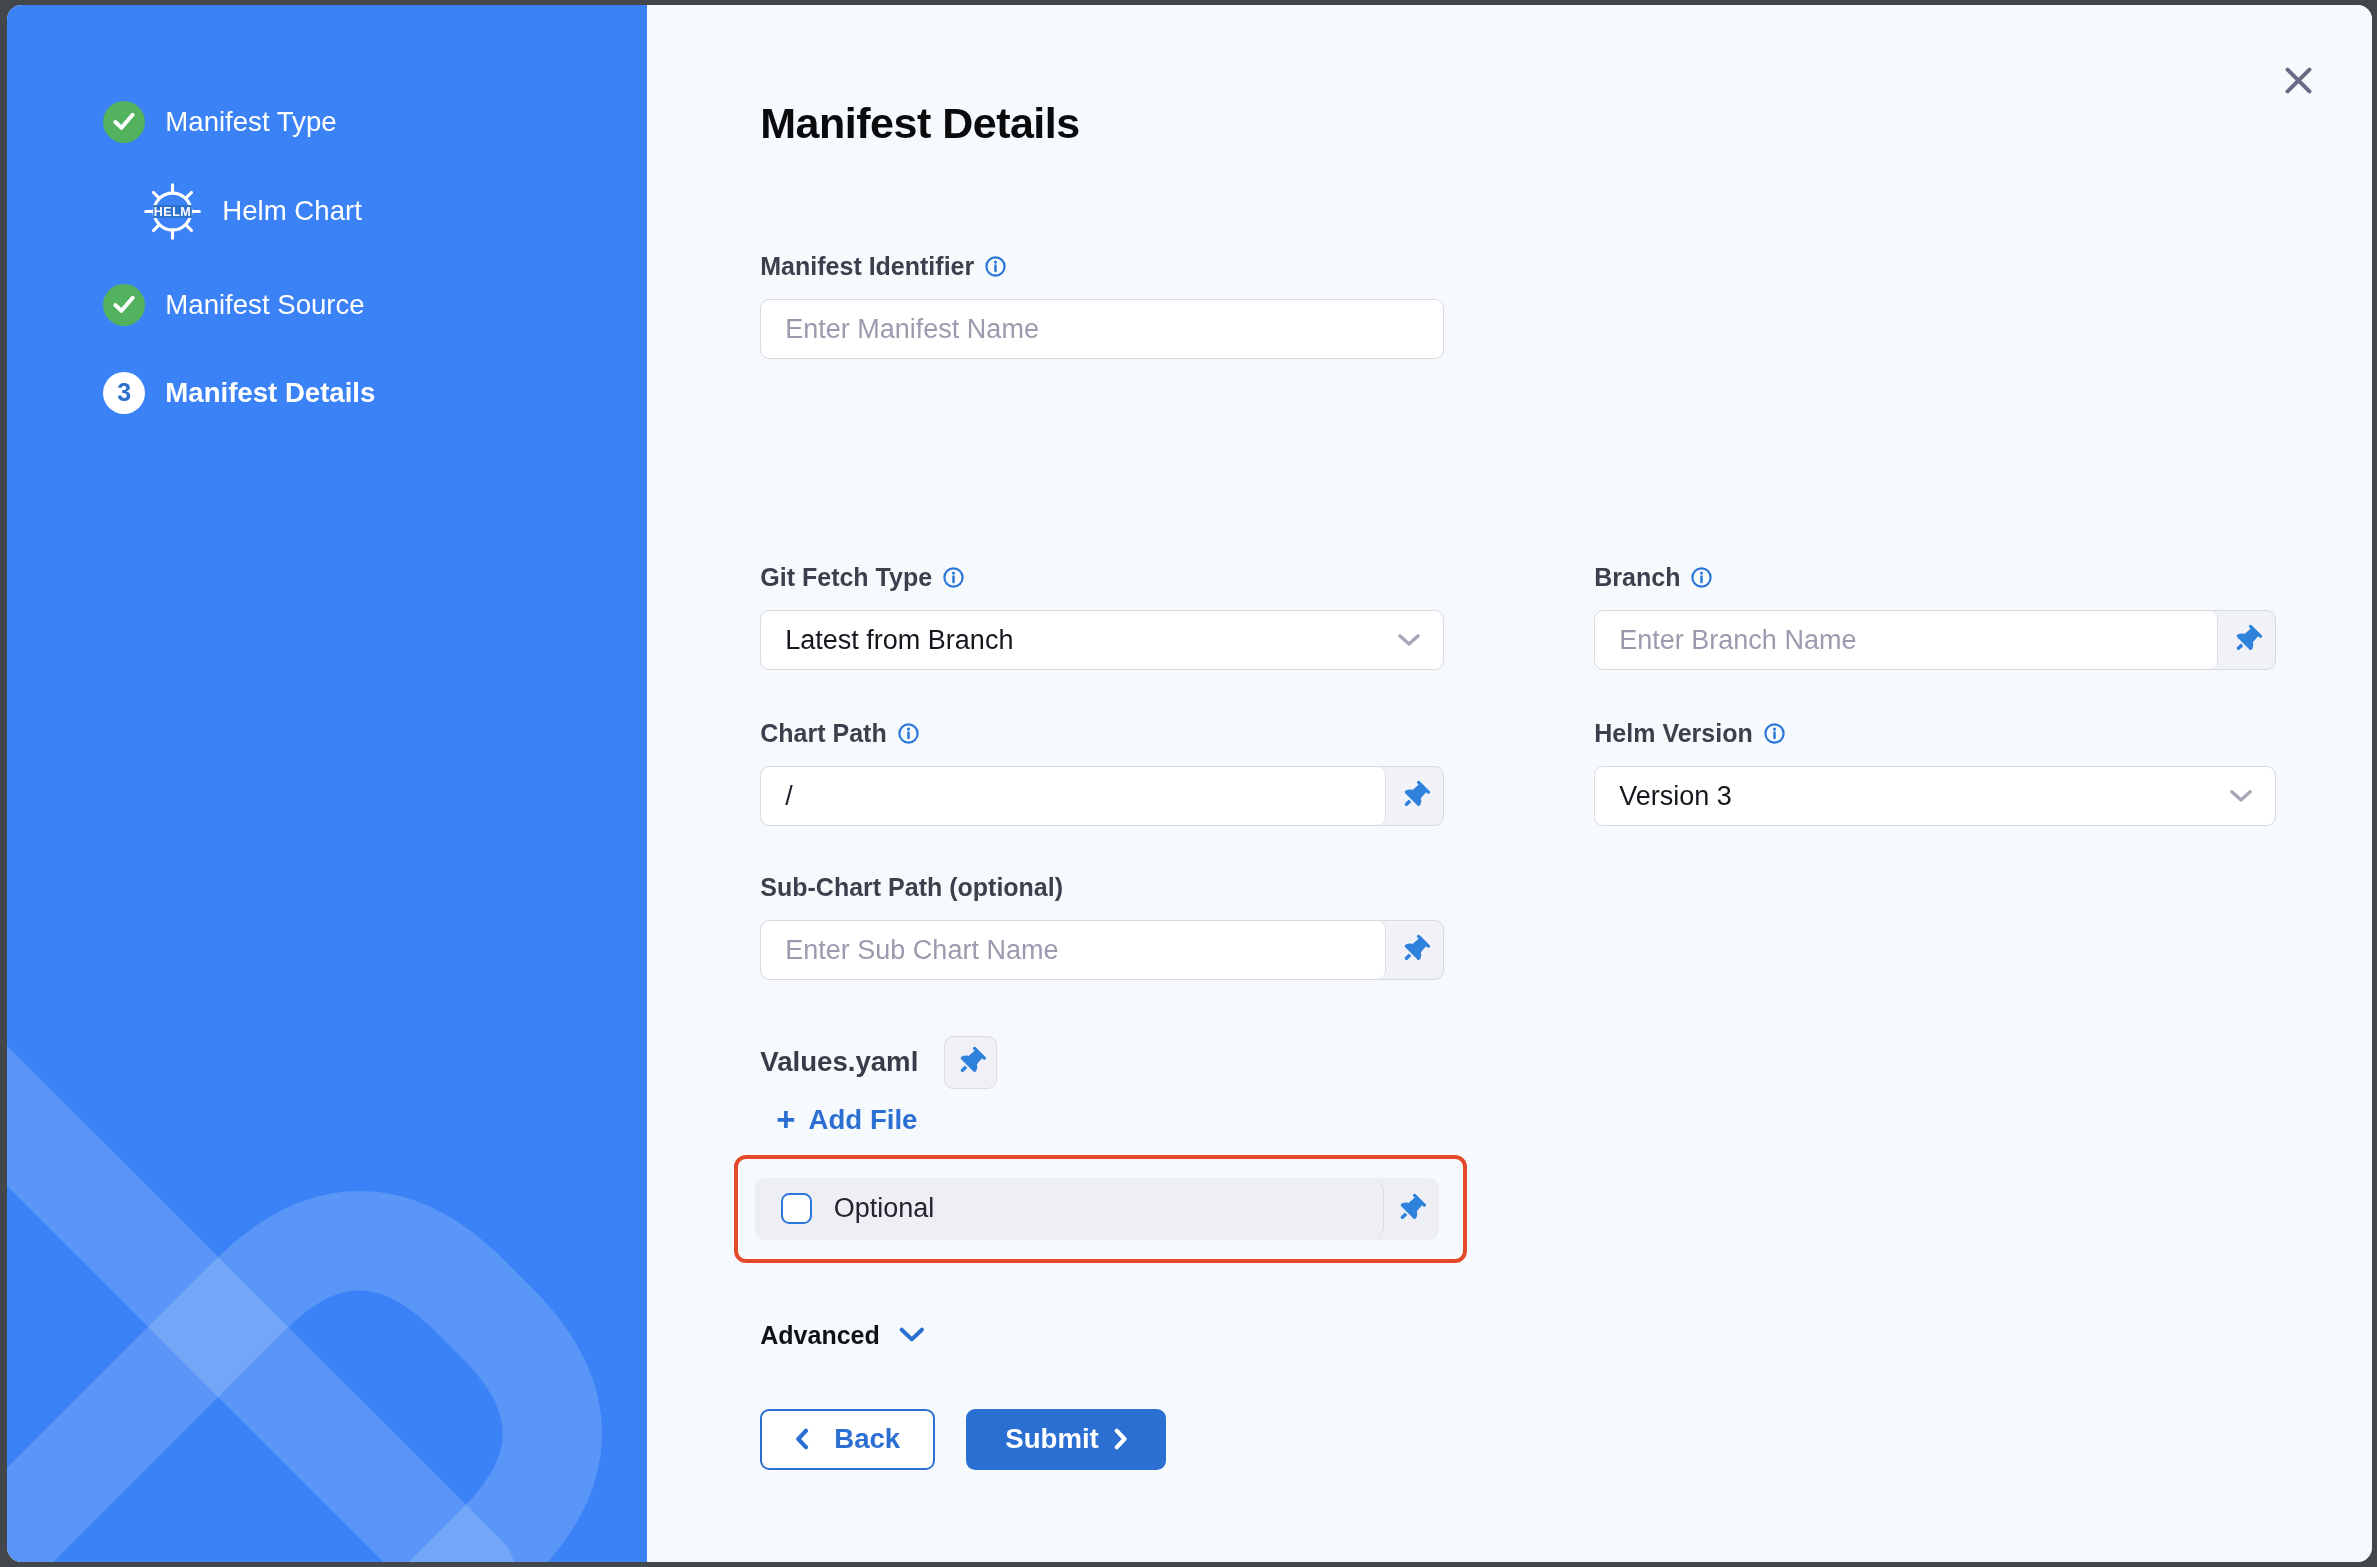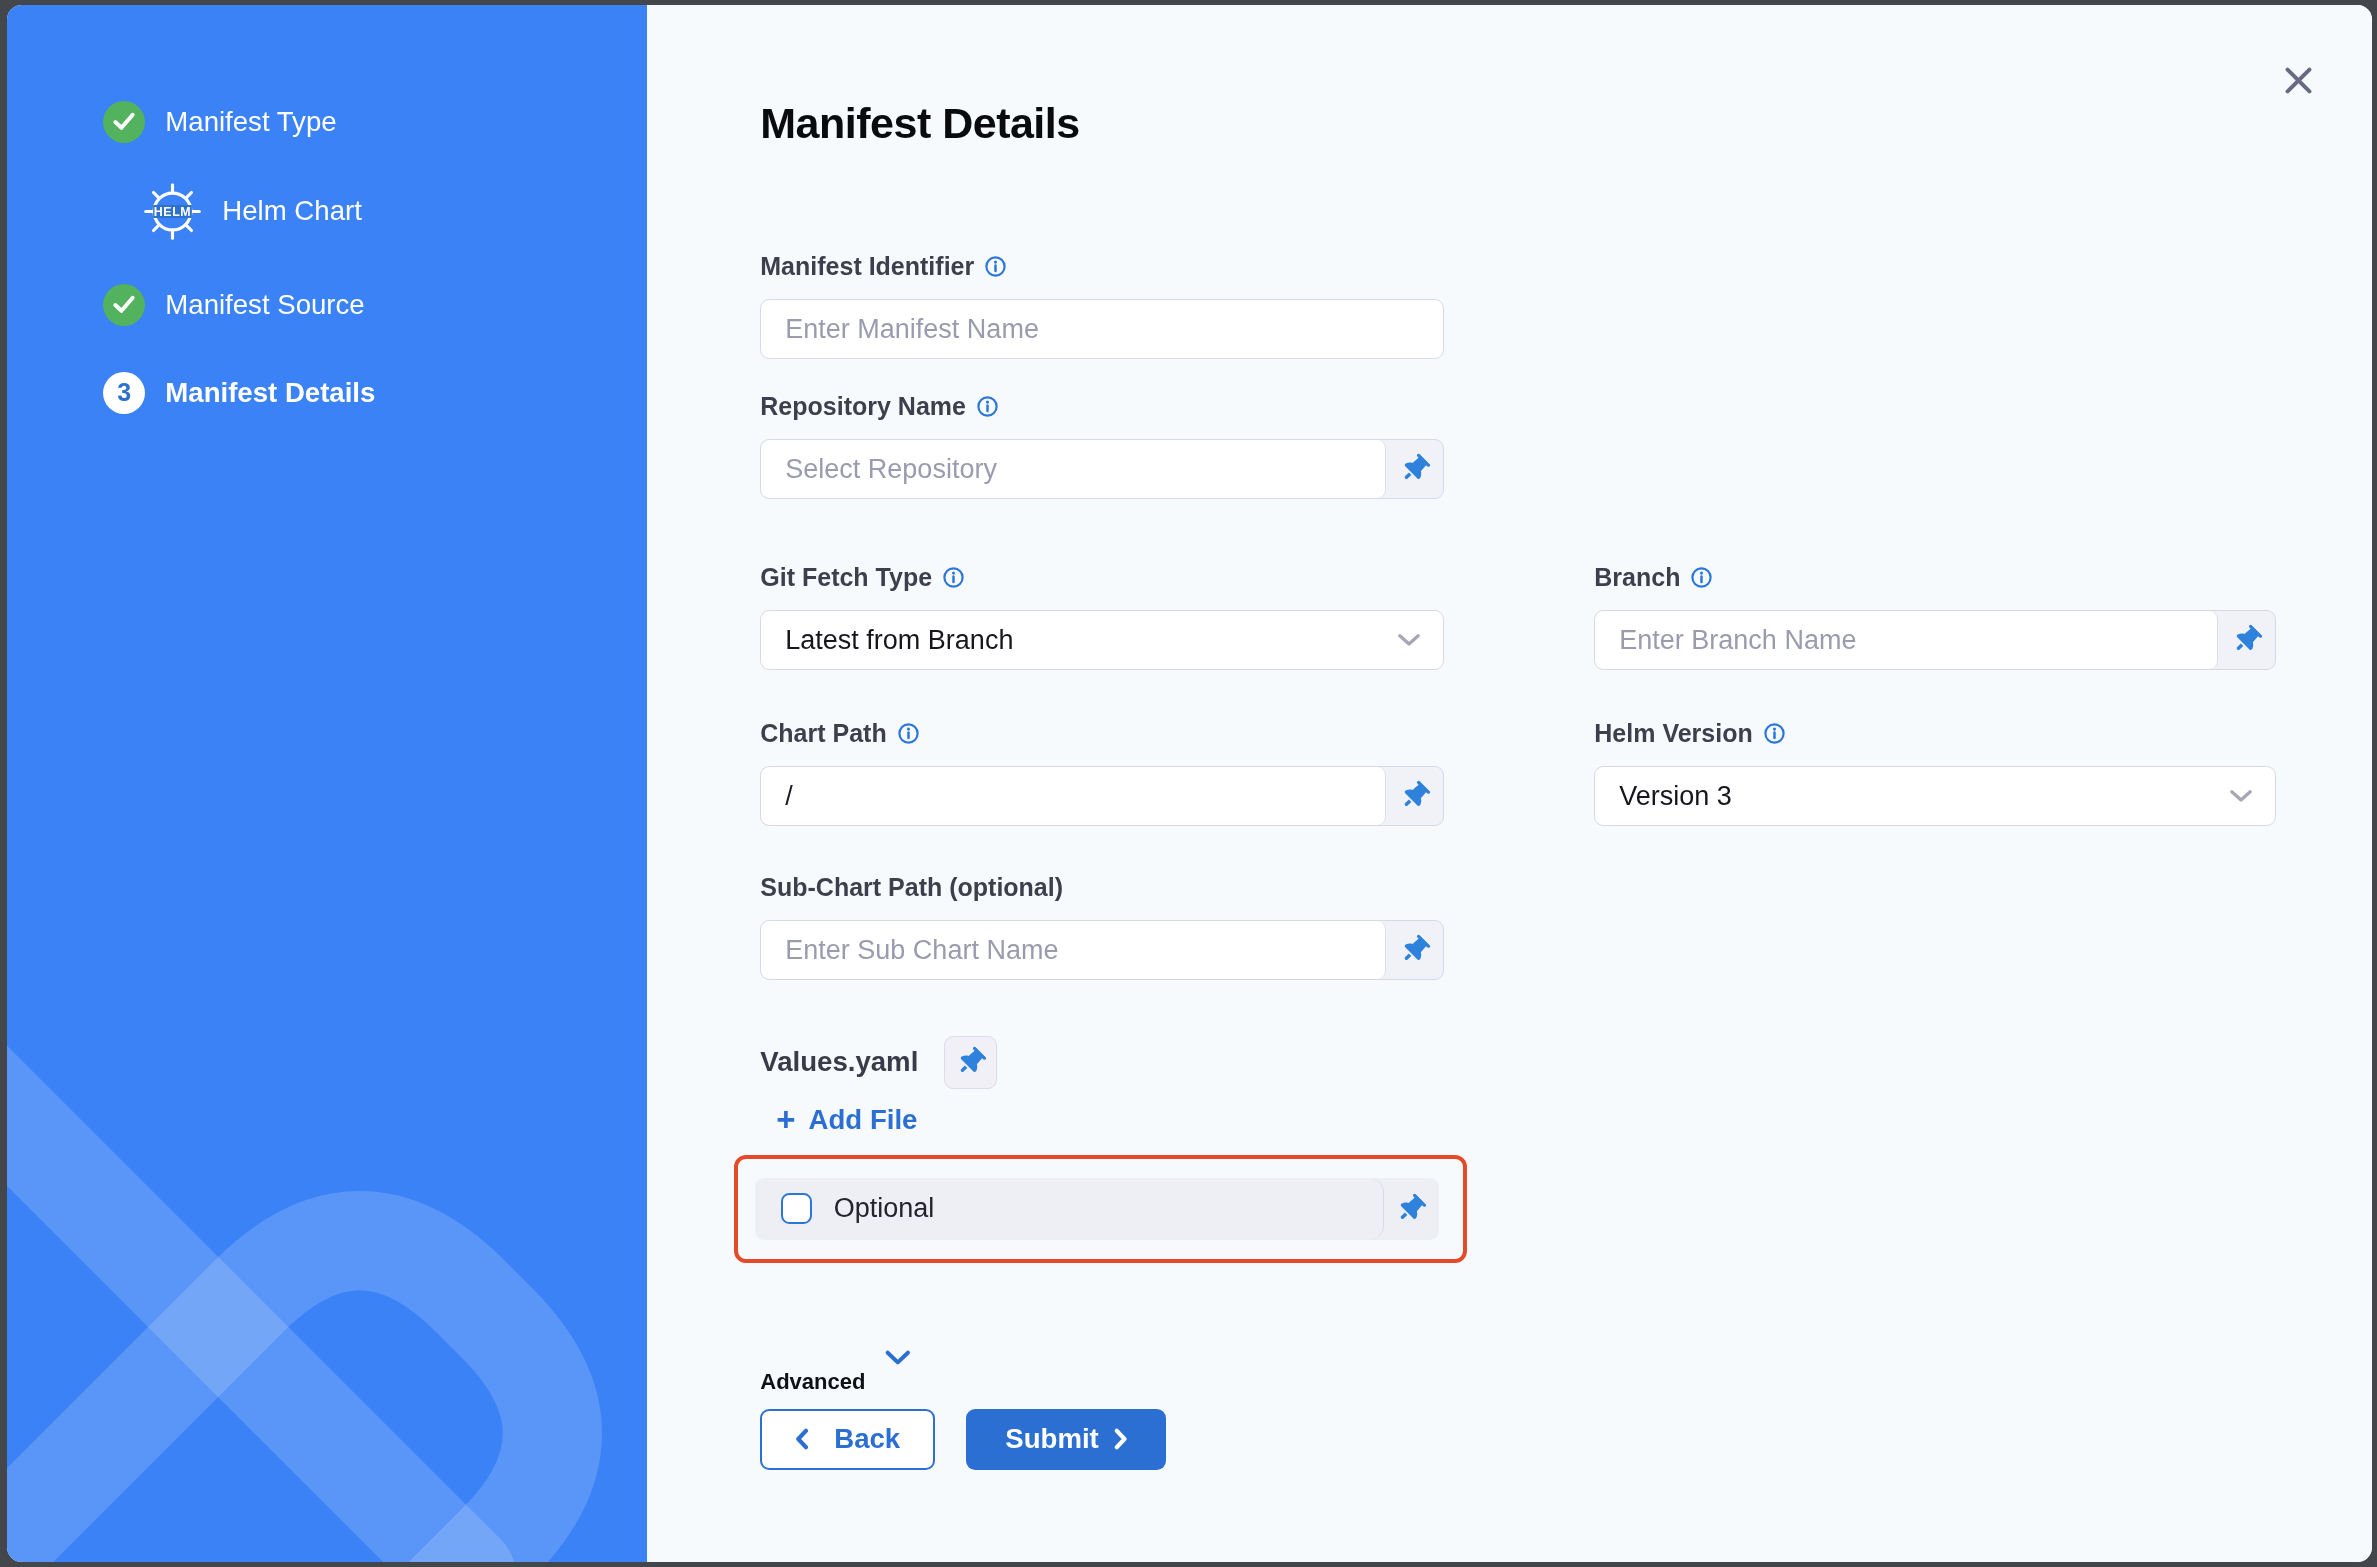--- a/index.html
+++ b/index.html
@@ -91,21 +91,21 @@
   .checkbox {
     width:31px; height:31px; background:#ffffff; border:2.3px solid #2b76d9;
     border-radius:8.3px; cursor:pointer; flex:0 0 31px;
   }
   .optional-label { font-size:27px; color:#23242e; }
   .optional-pin { width:55px; display:flex; align-items:center; justify-content:center; cursor:pointer; }
   .advanced {
     position:absolute; display:flex; align-items:center; gap:18.4px; cursor:pointer;
     background:none; border:none; font-family:"Liberation Sans","DejaVu Sans",sans-serif;
   }
-  .advanced-label { font-size:22px; font-weight:bold; color:#101018;margin-top:48px; }
+  .advanced-label { font-size:25px; font-weight:bold; color:#101018; }
   .btn {
     position:absolute; height:61px; border-radius:9.2px; display:flex;
     align-items:center; justify-content:center; gap:14.7px;
     font-size:27.6px; font-weight:bold; cursor:pointer;
     font-family:"Liberation Sans","DejaVu Sans",sans-serif;
   }
   .btn-back { left:113px; width:175px; background:#ffffff; border:2.3px solid #2b6fd2; color:#2b6fd2; }
   .btn-submit { left:319px; width:200px; background:#2b6fd2; border:none; color:#ffffff; }
   .rot45 { transform:rotate(45deg); }
 </style>
@@ -184,38 +184,20 @@
         <span class="f-label">Manifest Identifier</span>
         <svg width="23" height="23" viewBox="0 0 24 24">
             <circle cx="12" cy="12" r="9.5" fill="none" stroke="#2b76d9" stroke-width="2.3"></circle>
             <line x1="12" y1="11" x2="12" y2="16.8" stroke="#2b76d9" stroke-width="2.6" stroke-linecap="round"></line>
             <circle cx="12" cy="7.4" r="1.6" fill="#2b76d9"></circle>
           </svg>
       </div>
       <input class="text-input" type="text" placeholder="Enter Manifest Name" style="">
     </div>
 
-    <div class="field" style="left:113px; top:386px; width:684px;">
-      <div class="label-row">
-        <span class="f-label">Repository Name</span>
-        <svg width="23" height="23" viewBox="0 0 24 24">
-            <circle cx="12" cy="12" r="9.5" fill="none" stroke="#2b76d9" stroke-width="2.3"></circle>
-            <line x1="12" y1="11" x2="12" y2="16.8" stroke="#2b76d9" stroke-width="2.6" stroke-linecap="round"></line>
-            <circle cx="12" cy="7.4" r="1.6" fill="#2b76d9"></circle>
-          </svg>
-      </div>
-      <div class="pin-wrap">
-        <input class="text-input inner" type="text" placeholder="Select Repository" style="">
-        <span class="pin-suffix">
-          <svg class="rot45" width="26" height="27.6" viewBox="0 0 384 512">
-              <path fill="#2f82dc" d="M32 32C32 14.3 46.3 0 64 0H320c17.7 0 32 14.3 32 32s-14.3 32-32 32H290.5l11.4 148.2c36.7 19.9 65.7 53.2 79.5 94.7l1 3c3.3 9.8 1.6 20.5-4.4 28.8s-15.7 13.3-26 13.3H32c-10.3 0-19.9-4.9-26-13.3s-7.7-19-4.4-28.8l1-3c13.8-41.5 42.8-74.8 79.5-94.7L93.5 64H64C46.3 64 32 49.7 32 32zM160 384h64v96c0 17.7-14.3 32-32 32s-32-14.3-32-32V384z"></path>
-            </svg>
-        </span>
-      </div>
-    </div>
 
     <div class="field" style="left:113px; top:557px; width:684px;">
       <div class="label-row">
         <span class="f-label">Git Fetch Type</span>
         <svg width="23" height="23" viewBox="0 0 24 24">
             <circle cx="12" cy="12" r="9.5" fill="none" stroke="#2b76d9" stroke-width="2.3"></circle>
             <line x1="12" y1="11" x2="12" y2="16.8" stroke="#2b76d9" stroke-width="2.6" stroke-linecap="round"></line>
             <circle cx="12" cy="7.4" r="1.6" fill="#2b76d9"></circle>
           </svg>
       </div>

